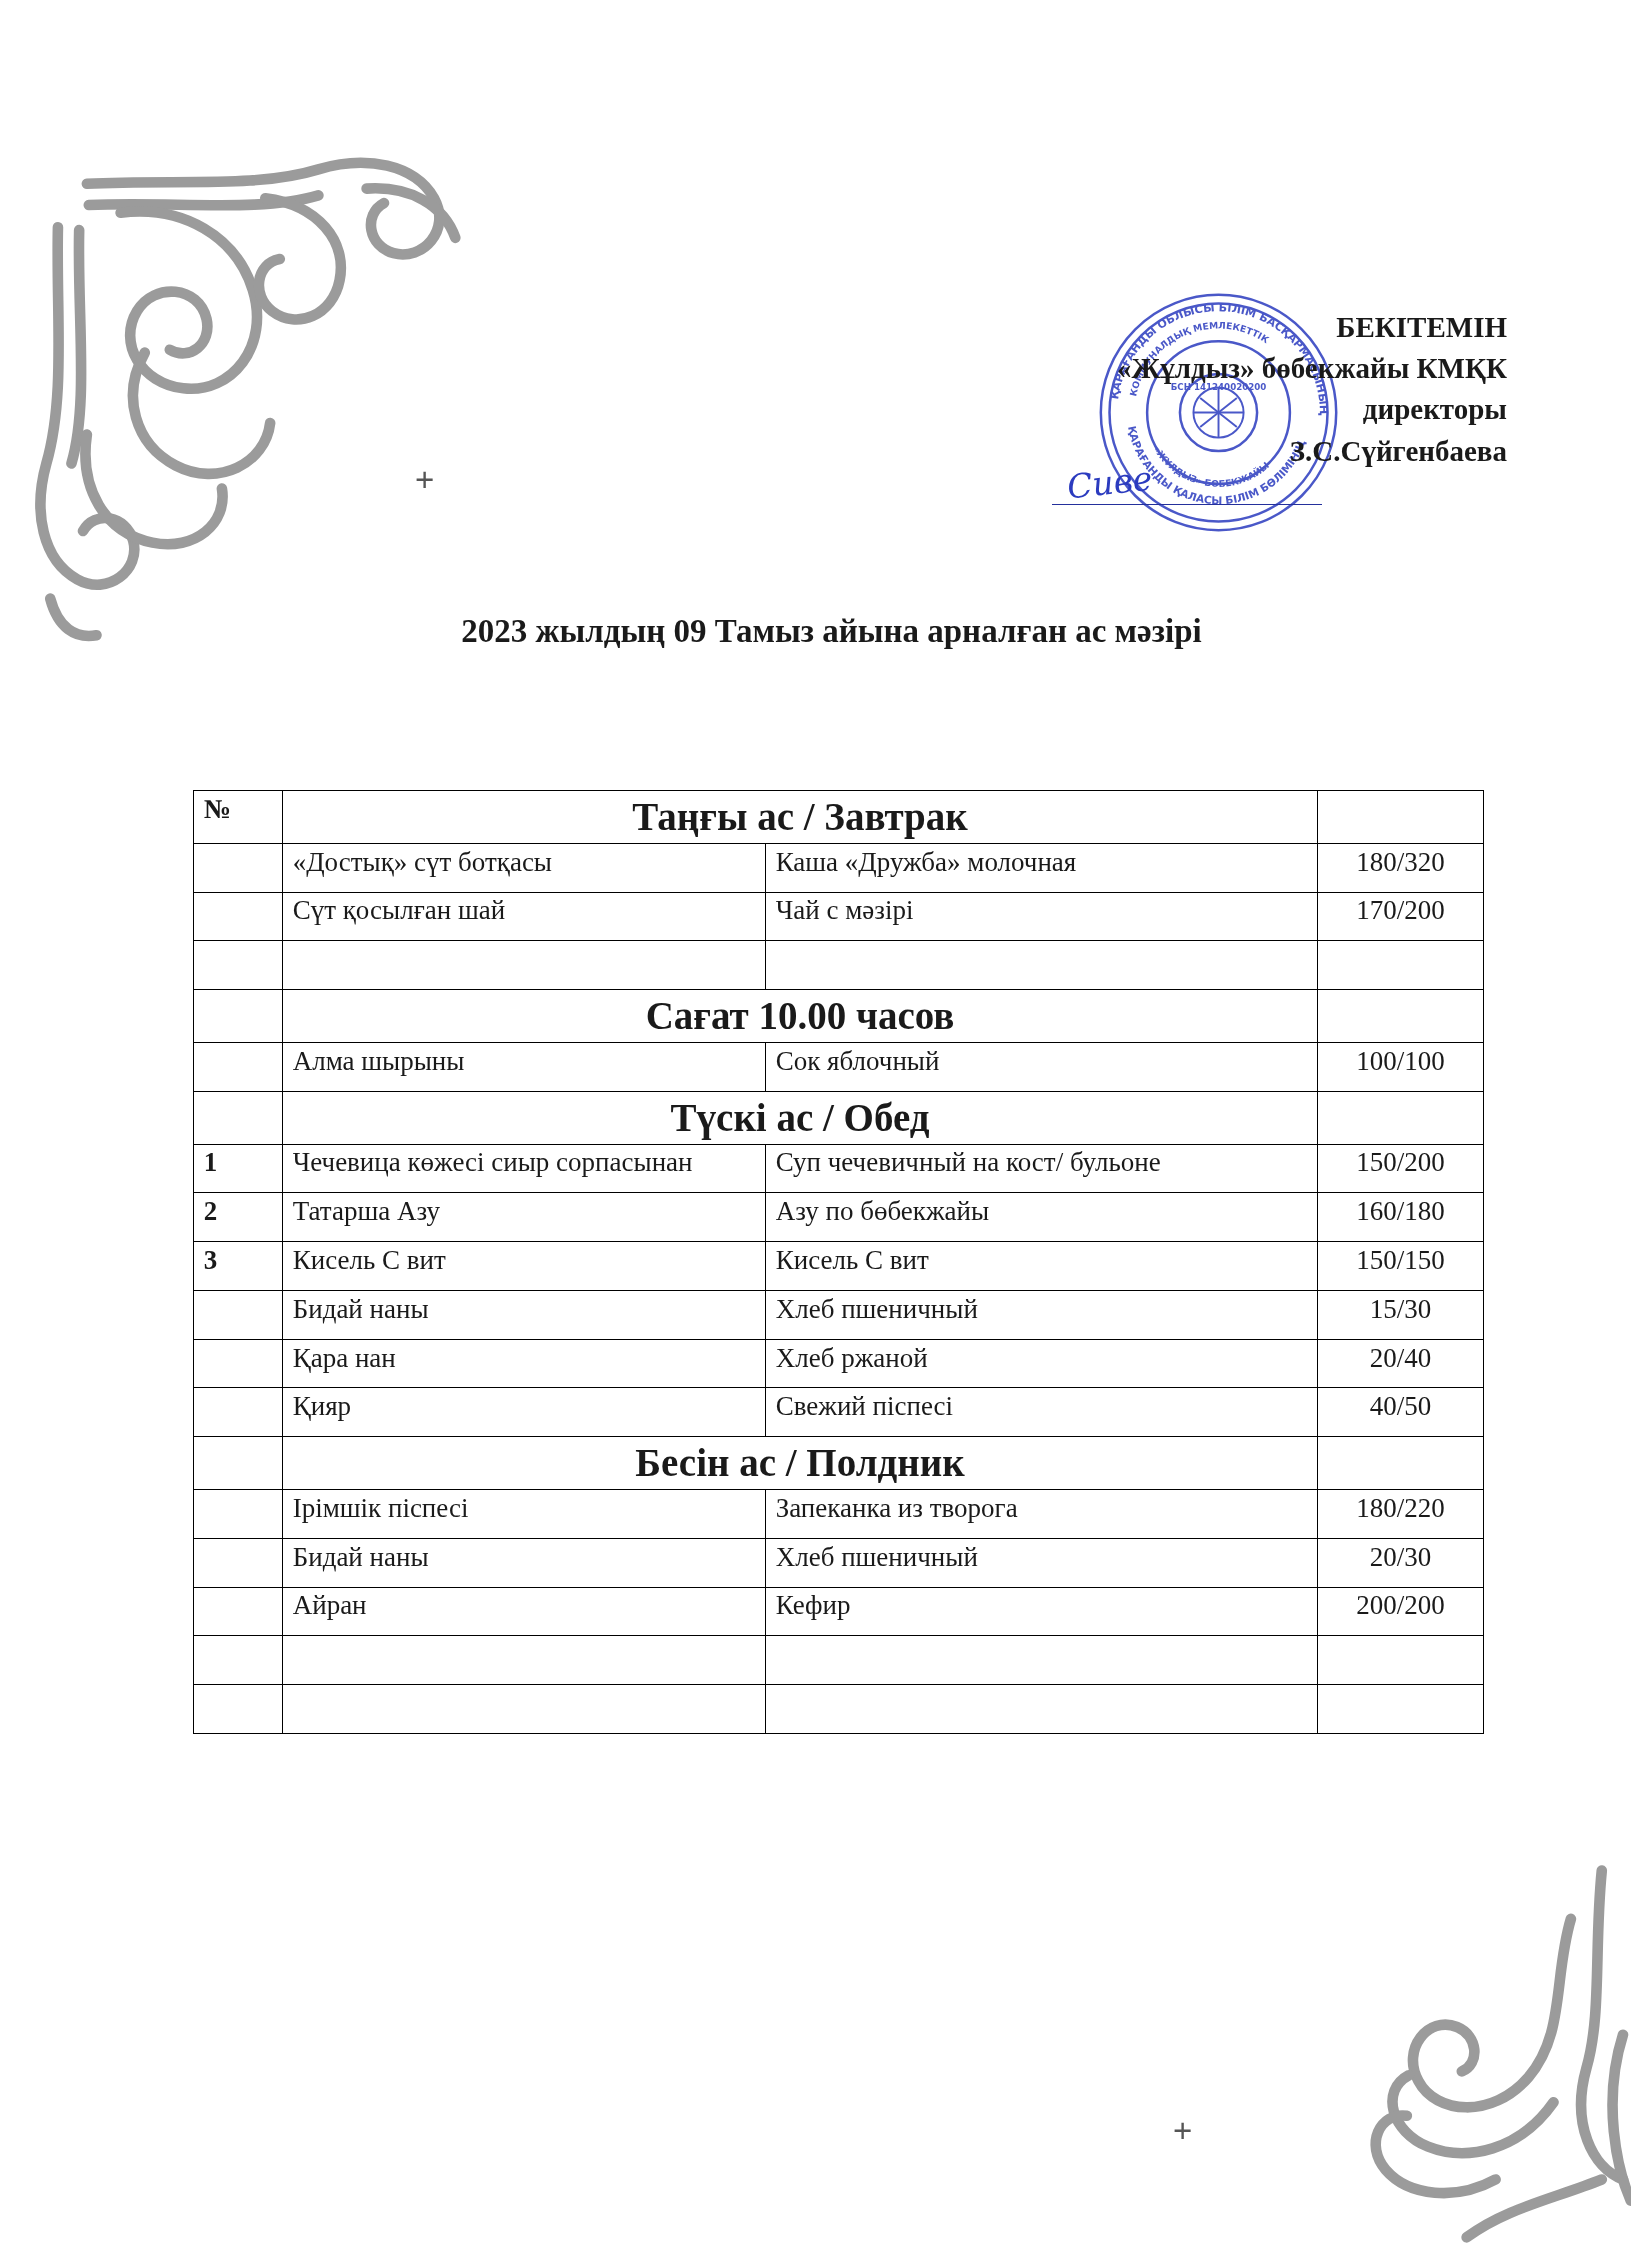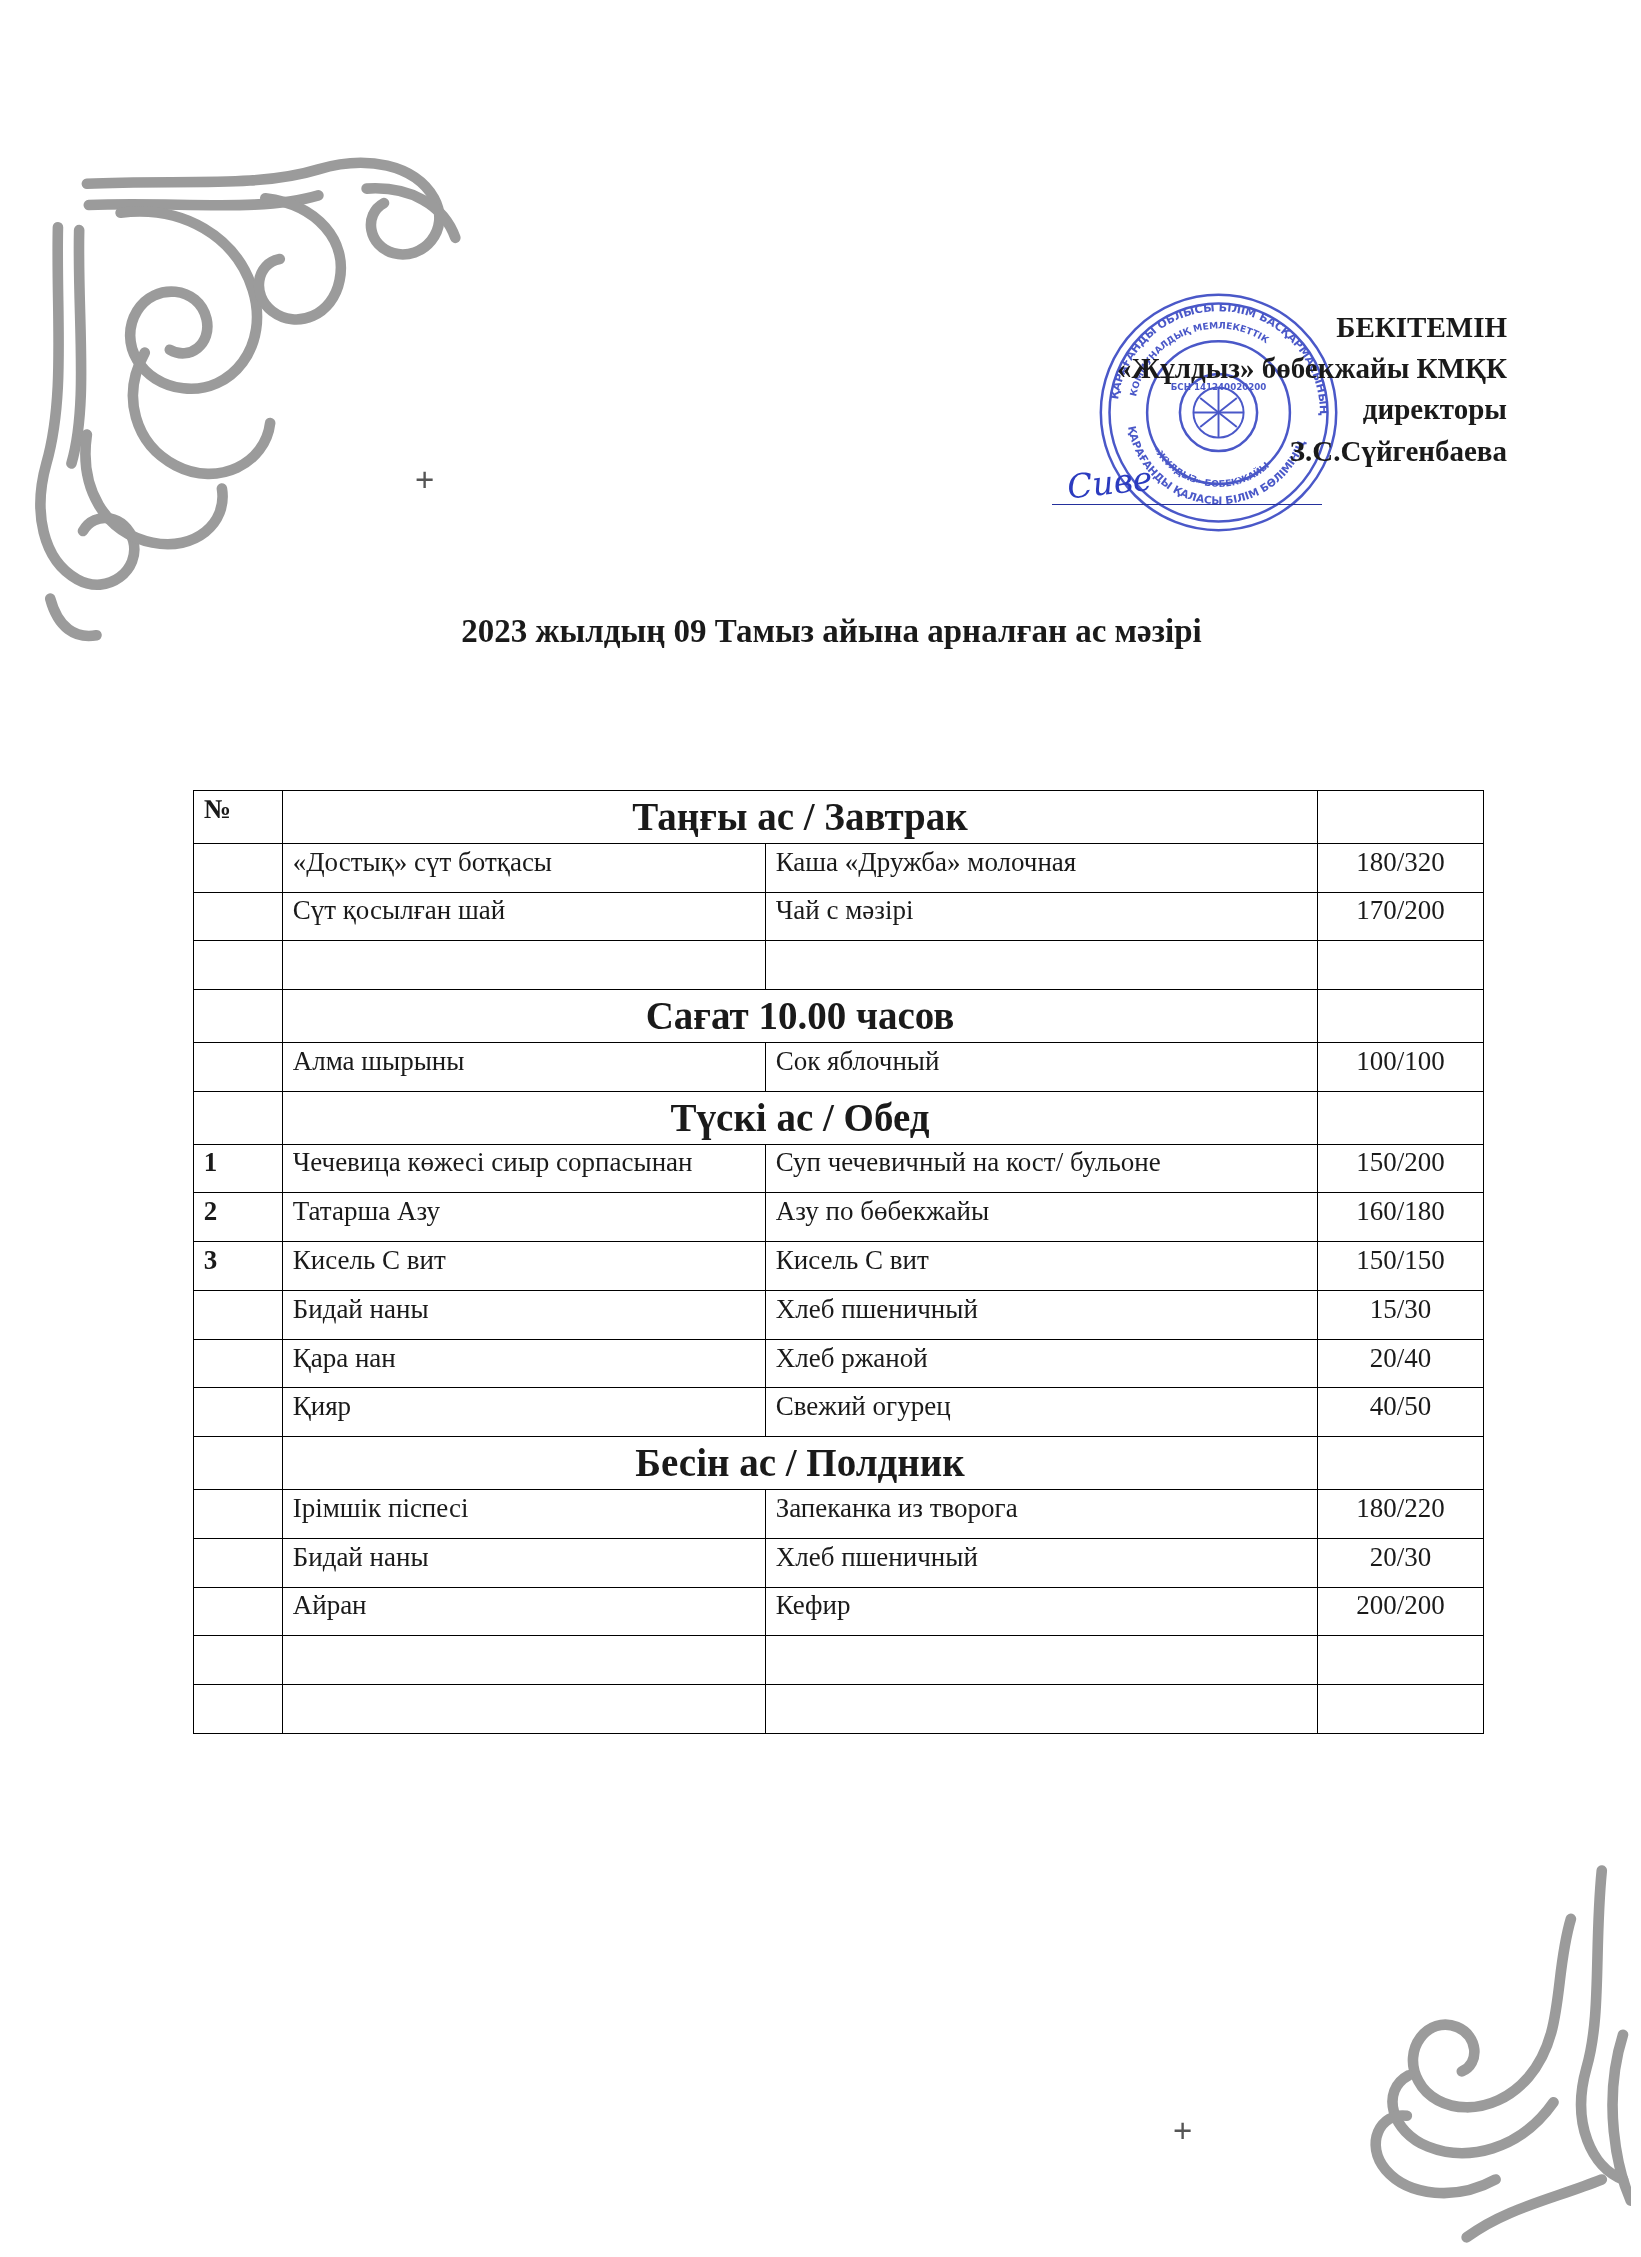--- a/index.html
+++ b/index.html
@@ -278,21 +278,21 @@
         </tr>
         <tr>
           <td class="num"></td>
           <td>Қара нан</td>
           <td>Хлеб ржаной</td>
           <td class="qty">20/40</td>
         </tr>
         <tr>
           <td class="num"></td>
           <td>Қияр</td>
-          <td>Свежий огурец</td>
+          <td>Свежий піспесі</td>
           <td class="qty">40/50</td>
         </tr>
         <tr>
           <td class="num"></td>
           <td class="section" colspan="2">Бесін ас / Полдник</td>
           <td class="qty"></td>
         </tr>
         <tr>
           <td class="num"></td>
           <td>Ірімшік  піспесі</td>

